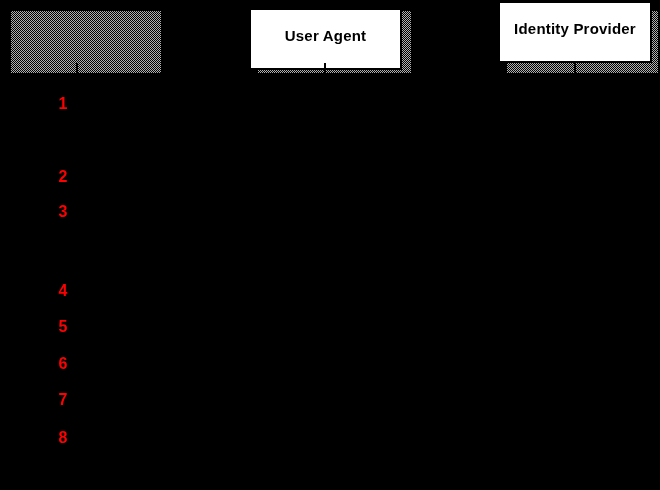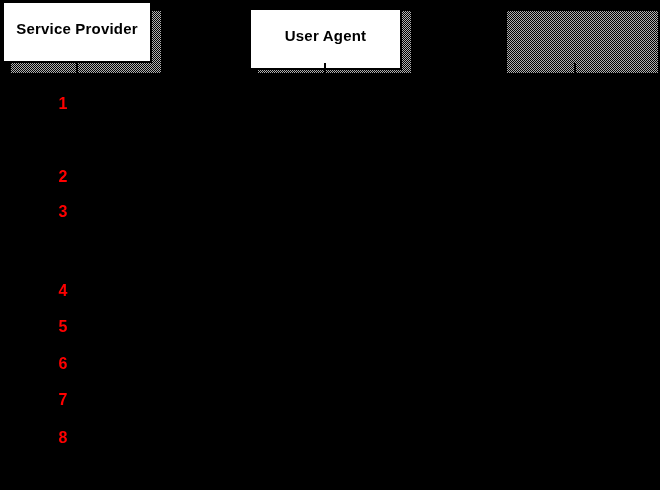--- a/index.html
+++ b/index.html
@@ -76,32 +76,32 @@
   .s6{top:356px;}
   .s7{top:392px;}
   .s8{top:430px;}
 </style>
 </head>
 <body>
 
 <div class="canvas">
 
   <div class="shadow shadow-sp"></div>
-  <div class="actor-box box-sp">
-    <span class="actor-label">Service Provider</span>
-  </div>
   <div class="tick tick-sp"></div>
 
   <div class="shadow shadow-ua"></div>
   <div class="actor-box box-ua">
     <span class="actor-label">User Agent</span>
   </div>
   <div class="tick tick-ua"></div>
 
   <div class="shadow shadow-idp"></div>
+  <div class="actor-box box-idp">
+    <span class="actor-label">Identity Provider</span>
+  </div>
   <div class="tick tick-idp"></div>
 
   <div class="step s1">1</div>
   <div class="step s2">2</div>
   <div class="step s3">3</div>
   <div class="step s4">4</div>
   <div class="step s5">5</div>
   <div class="step s6">6</div>
   <div class="step s7">7</div>
   <div class="step s8">8</div>

